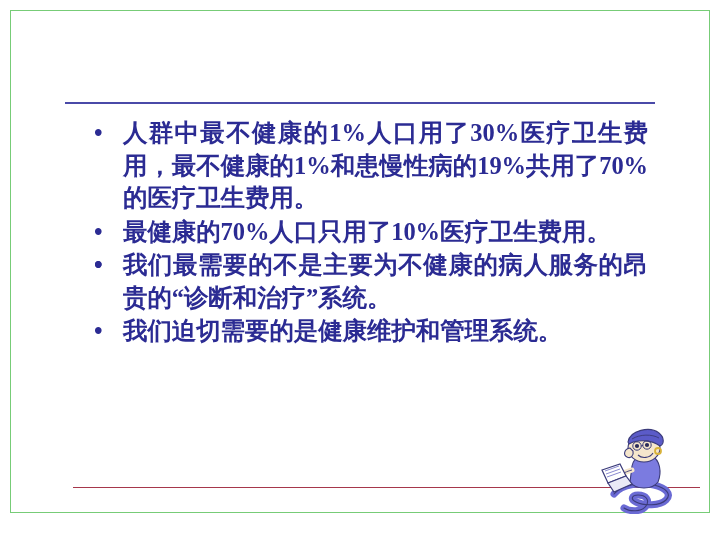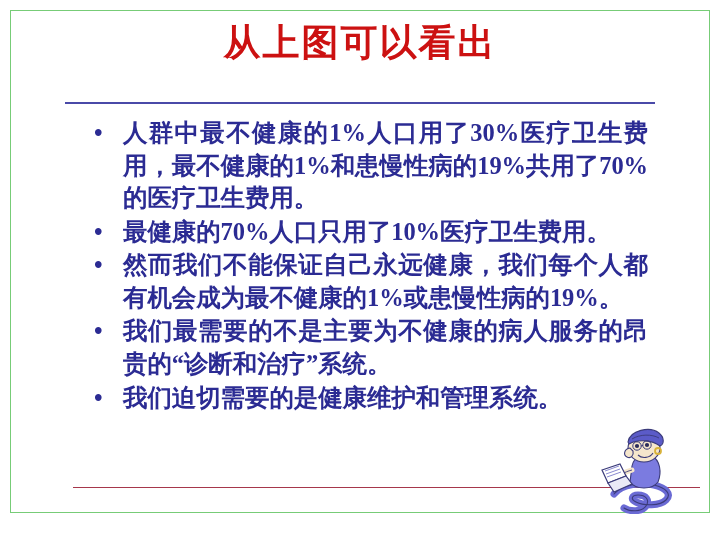--- a/index.html
+++ b/index.html
@@ -107,36 +107,34 @@
   }
   #clipart svg { display: block; width: 92px; height: 92px; }
 </style>
 </head>
 <body>
 
 <div id="slide">
 
   <div id="slide-frame"></div>
 
-  <div id="title">从上图可以看出</div>
 
   <div id="title-rule"></div>
 
   <ul id="bullet-list">
     <li class="bullet-item">
       <span class="bullet-dot">•</span>
       <span>人群中最不健康的1%人口用了30%医疗卫生费用，最不健康的1%和患慢性病的19%共用了70%的医疗卫生费用。</span>
     </li>
     <li class="bullet-item">
       <span class="bullet-dot">•</span>
       <span>最健康的70%人口只用了10%医疗卫生费用。</span>
     </li>
     <li class="bullet-item">
       <span class="bullet-dot">•</span>
-      <span>然而我们不能保证自己永远健康，我们每个人都有机会成为最不健康的1%或患慢性病的19%。</span>
     </li>
     <li class="bullet-item">
       <span class="bullet-dot">•</span>
       <span>我们最需要的不是主要为不健康的病人服务的昂贵的“诊断和治疗”系统。</span>
     </li>
     <li class="bullet-item">
       <span class="bullet-dot">•</span>
       <span>我们迫切需要的是健康维护和管理系统。</span>
     </li>
   </ul>

